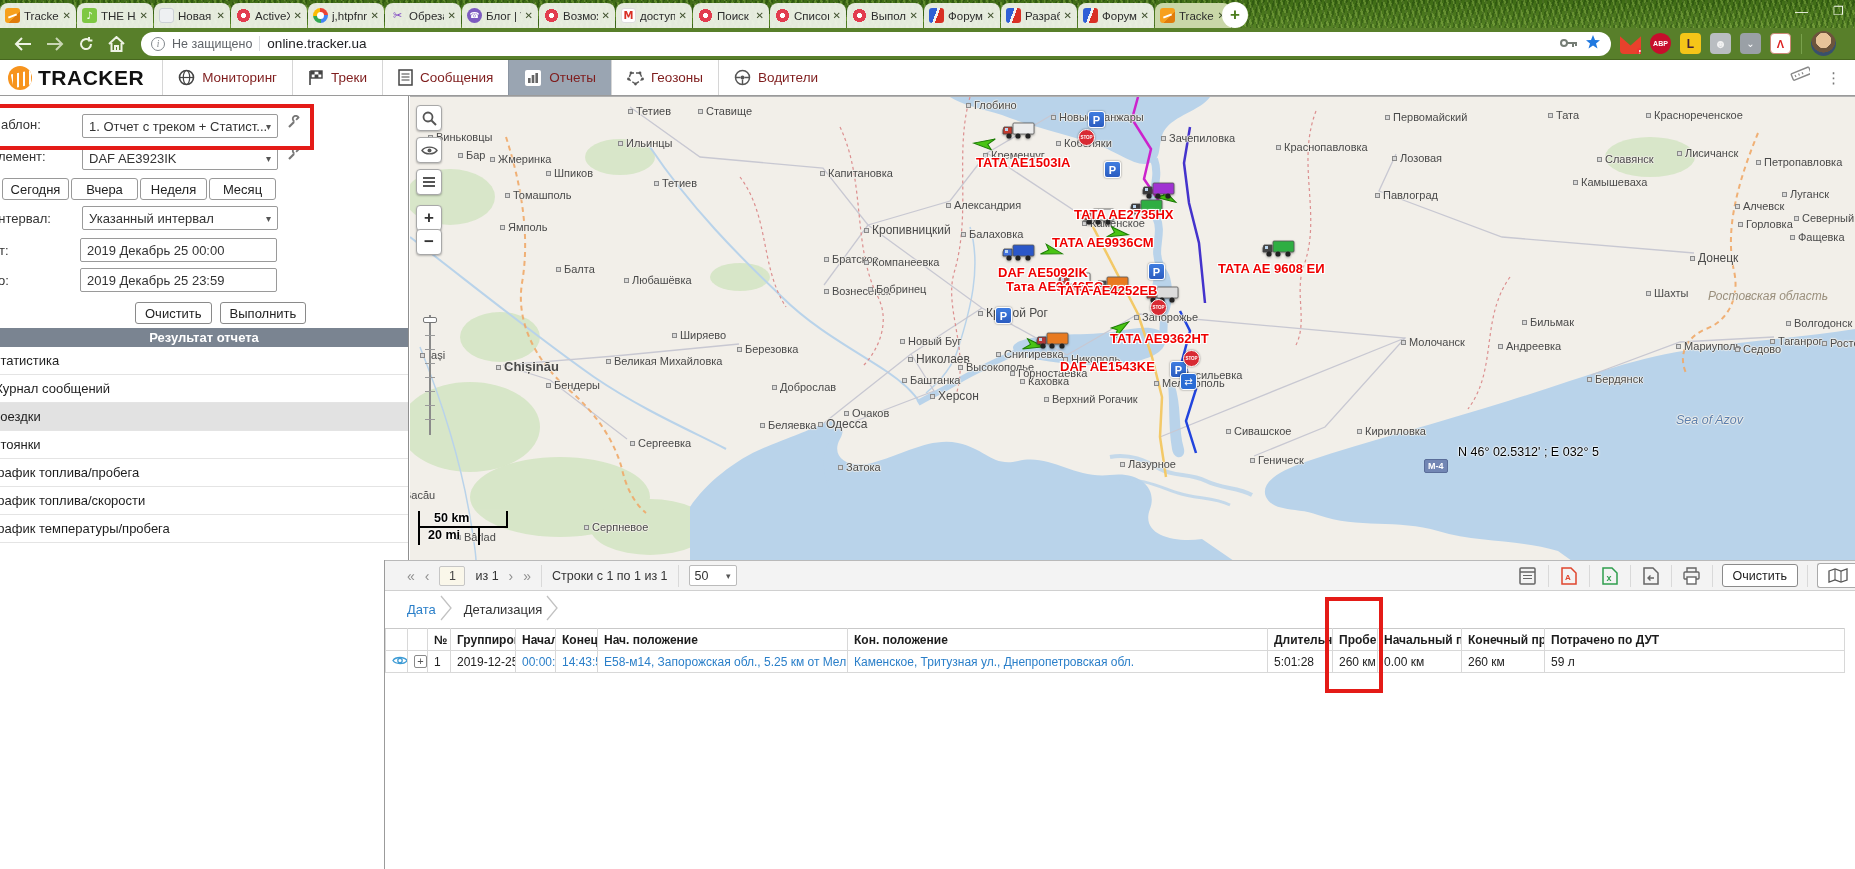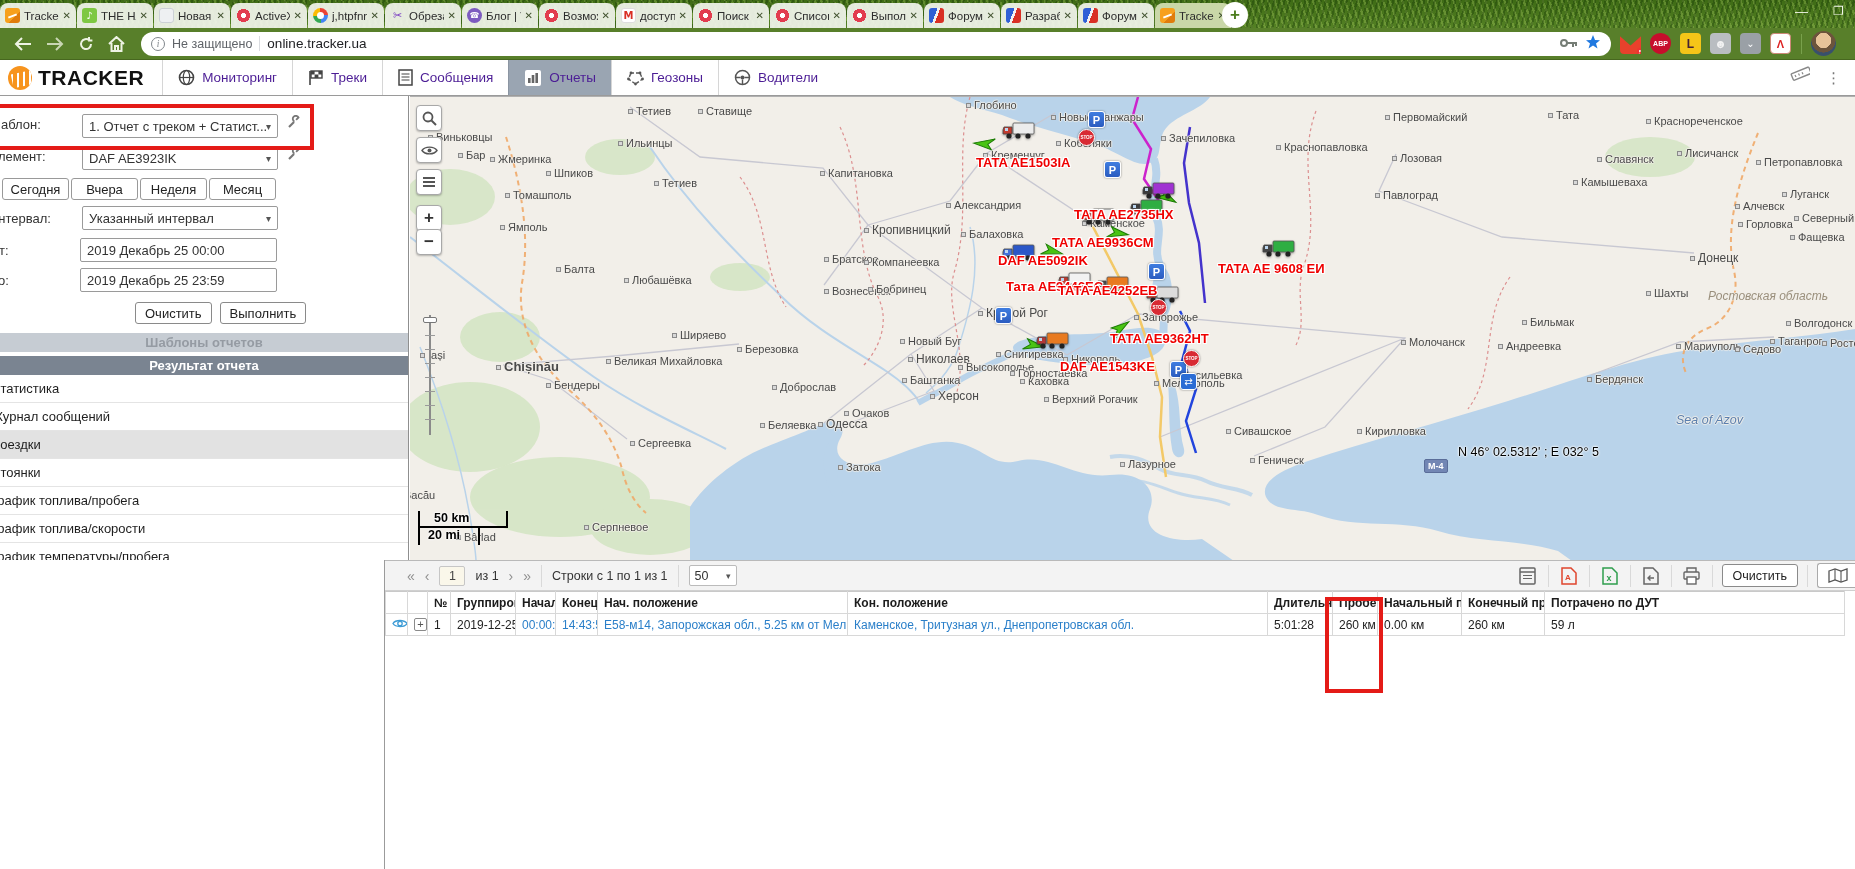--- a/index.html
+++ b/index.html
@@ -58,21 +58,21 @@
   .toolbar-sep{width:1px;height:20px;background:#79a14c;margin-left:10px}
   .avatar{width:25px;height:25px;border-radius:50%;margin-left:9px;background:radial-gradient(circle at 50% 38%,#e8c49a 0 38%,#6c543c 39% 60%,#39506b 61%)}
 
   
   .appbar{position:absolute;left:0;top:60px;width:100%;height:36px;background:#fff;border-bottom:1px solid #9a9a9a;display:flex;align-items:stretch}
   .logo{display:flex;align-items:center;gap:6px;padding:0 18px 0 8px}
   .logo-disc{width:24px;height:24px;border-radius:50%;background:#f7941e;position:relative;overflow:hidden}
   .logo-disc::after{content:"";position:absolute;left:4px;top:6px;width:22px;height:14px;
      background:repeating-linear-gradient(100deg,#fff 0 2px,rgba(0,0,0,0) 2px 6px);transform:rotate(-12deg)}
   .logo-text{font-size:21px;font-weight:800;letter-spacing:.5px;color:#111}
-  .nav-item{display:flex;align-items:center;gap:7px;padding:0 15px;border-left:1px solid #d6d6d6;font-size:13.5px;color:#4c1d95}
+  .nav-item{display:flex;align-items:center;gap:7px;padding:0 15px;border-left:1px solid #d6d6d6;font-size:13.5px;color:#7f1d1d}
   .nav-item.active{background:#9aa5b2;border-left:1px solid #8b95a2}
   .nav-ic{display:flex;align-items:center}
   .appbar-right{margin-left:auto;display:flex;align-items:center;gap:16px;padding-right:14px}
   .kebab{color:#777;font-size:15px;letter-spacing:0}
 
   
   .sidebar{position:absolute;left:0;top:96px;width:409px;height:464px;background:#fff;border-right:1px solid #8f8f8f;overflow:hidden}
   .s-row{position:relative;height:32px}
   .s-label{position:absolute;left:-11px;top:7px;font-size:13px;color:#333}
   .s-select,.s-input{position:absolute;left:82px;width:196px;height:24px;border:1px solid #9a9a9a;border-radius:2px;background:#fff;
@@ -452,21 +452,20 @@
     <div class="s-input" style="top:2px;left:80px;width:197px">2019 Декабрь 25 00:00</div>
   </div>
   <div class="s-row" style="height:30px">
     <span class="s-label">До:</span>
     <div class="s-input" style="top:2px;left:80px;width:197px">2019 Декабрь 25 23:59</div>
   </div>
   <div class="s-buttons">
     <div class="s-btn">Очистить</div>
     <div class="s-btn">Выполнить</div>
   </div>
-  <div class="s-band1">Шаблоны отчетов</div>
   <div class="s-band2">Результат отчета</div>
   <div class="s-list">
 
       <div class="s-item">
         <span>Статистика</span>
       </div>
 
       <div class="s-item">
         <span>Журнал сообщений</span>
       </div>
@@ -662,21 +661,21 @@
     <span class="city" style="left: 646px; top: 40px;">Кобеляки</span>
 
     <span class="city" style="left: 751px; top: 35px;">Зачепиловка</span>
 
     <span class="city" style="left: 866px; top: 44px;">Краснопавловка</span>
 
     <span class="city" style="left: 975px; top: 14px;">Первомайский</span>
 
     <span class="city" style="left: 1138px; top: 12px;">Тата</span>
 
-    <span class="city" style="left: 1236px; top: 18px;">Краснореченское</span>
+    <span class="city" style="left: 1236px; top: 12px;">Краснореченское</span>
 
     <span class="city" style="left: 1187px; top: 56px;">Славянск</span>
 
     <span class="city" style="left: 1267px; top: 50px;">Лисичанск</span>
 
     <span class="city" style="left: 1346px; top: 59px;">Петропавловка</span>
 
     <span class="city" style="left: 1163px; top: 79px;">Камышеваха</span>
 
     <span class="city" style="left: 982px; top: 55px;">Лозовая</span>
@@ -898,21 +897,21 @@
     <span class="m-stop" style="left: 773px; top: 253px;">STOP</span>
 
     <span class="m-transfer" style="left: 770px; top: 276px;">⇄</span>
 
     <span class="vlabel" style="left: 566px; top: 58px;">TATA AE1503IA</span>
 
     <span class="vlabel" style="left: 664px; top: 110px;">TATA AE2735HX</span>
 
     <span class="vlabel" style="left: 642px; top: 138px;">TATA AE9936CM</span>
 
-    <span class="vlabel" style="left: 556px; top: 156px; padding-left: 32px;">DAF AE5092IK</span>
+    <span class="vlabel" style="left: 556px; top: 168px; padding-left: 32px;">DAF AE5092IK</span>
 
     <span class="vlabel" style="left: 596px; top: 182px;">Тата АЕ9446ЕС</span>
 
     <span class="vlabel" style="left: 648px; top: 186px;">TATA AE4252EB</span>
 
     <span class="vlabel" style="left: 700px; top: 234px;">TATA AE9362HT</span>
 
     <span class="vlabel" style="left: 650px; top: 262px;">DAF AE1543KE</span>
 
     <span class="vlabel" style="left: 808px; top: 164px;">TATA AE 9608 ЕИ</span>
@@ -1006,20 +1005,30 @@
       <span class="gt-btn">Очистить</span>
       <span class="vsep"></span>
       <span class="gt-map">
         <svg width="20" height="15" viewBox="0 0 20 15">
             <path d="M1 3 L7 1 L13 3 L19 1 V12 L13 14 L7 12 L1 14 Z" fill="none" stroke="#555" stroke-width="1.3"></path>
             <path d="M7 1 V12 M13 3 V14" stroke="#555" stroke-width="1.1"></path>
           </svg>
       </span>
     </div>
   </div>
+  <div class="gridtabs">
+    <span class="gtab link">Дата</span>
+    <span class="chev"><svg width="12" height="26" viewBox="0 0 12 26">
+          <path d="M1 1 L11 13 L1 25" fill="none" stroke="#c2c2c2" stroke-width="1.3"></path>
+        </svg></span>
+    <span class="gtab current">Детализация</span>
+    <span class="chev"><svg width="12" height="26" viewBox="0 0 12 26">
+          <path d="M1 1 L11 13 L1 25" fill="none" stroke="#c2c2c2" stroke-width="1.3"></path>
+        </svg></span>
+  </div>
   <table class="grid">
     <tbody>
         <tr>
       <th style="width:22px"></th>
       <th style="width:20px"></th>
 
         <th style="width: 23px;">№</th>
 
         <th style="width: 65px;">Группировка</th>
 

